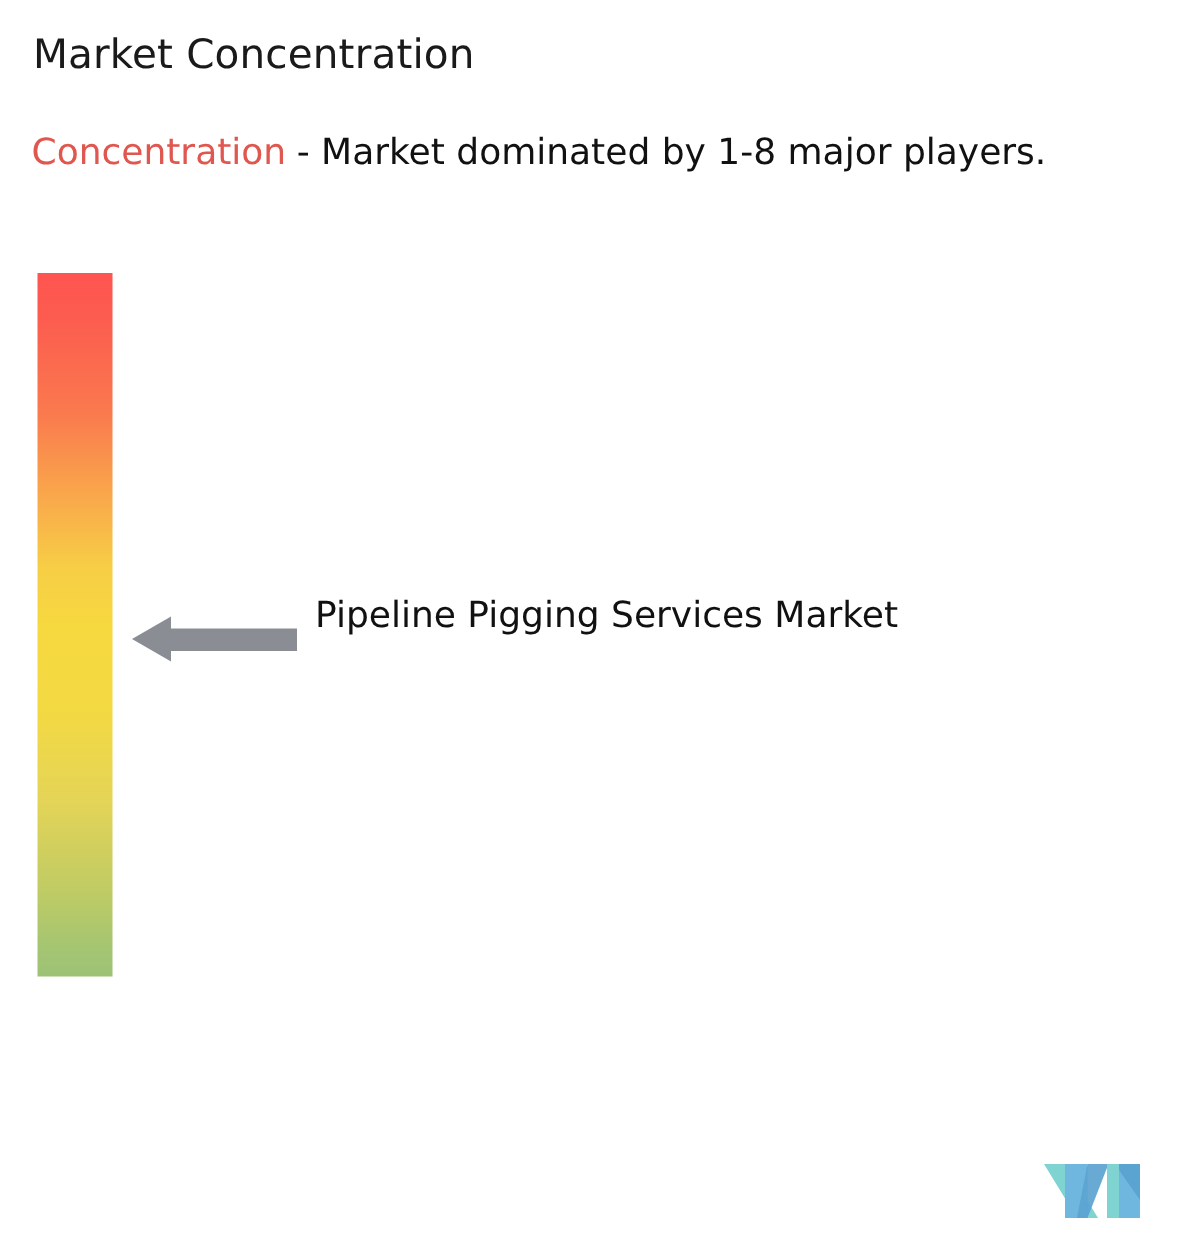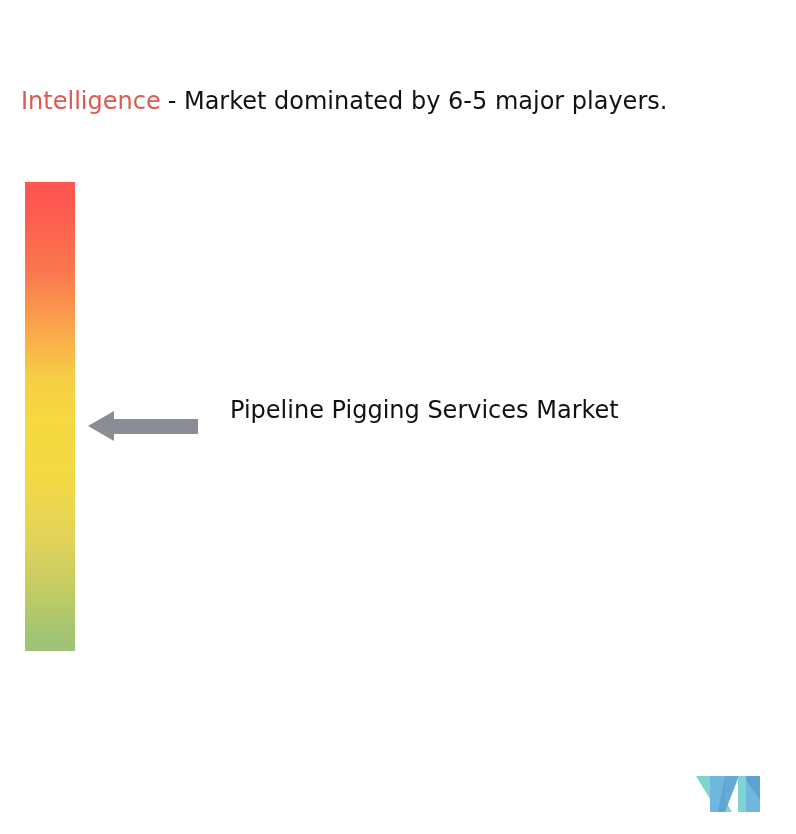--- a/index.html
+++ b/index.html
@@ -91,21 +91,20 @@
 
   .callout-label {
     position: absolute;
     left: 210px;
     top: 393px;
     width: 430px;
     font-size: 24px;
     line-height: 35px;
     color: #111111;
     font-weight: 400;
-    margin-left: 20px;
   }
 
   
   .desc-bottom {
     position: absolute;
     left: 21px;
     top: 685px;
     width: 768px;
     font-size: 24px;
     line-height: 32px;
@@ -137,23 +136,24 @@
   }
   .logo svg {
     display: block;
   }
 </style>
 </head>
 <body>
 
 <div id="page">
 
+  <div class="title">Market Concentration</div>
 
   <div class="desc-top">
-    <span class="kw-consolidated">Intelligence</span><span class="gap"></span><span>- Market dominated by 6-5 major players.</span>
+    <span class="kw-consolidated">Concentration</span><span class="gap"></span><span>- Market dominated by 1-8 major players.</span>
   </div>
 
   <div class="gradient-bar"></div>
 
   <div class="arrow-wrap">
     <svg width="110" height="34" viewBox="0 0 110 34" xmlns="http://www.w3.org/2000/svg">
       <polygon points="0,17 26,2 26,10 110,10 110,25 26,25 26,32" fill="#8A8D94"></polygon>
     </svg>
   </div>
 

